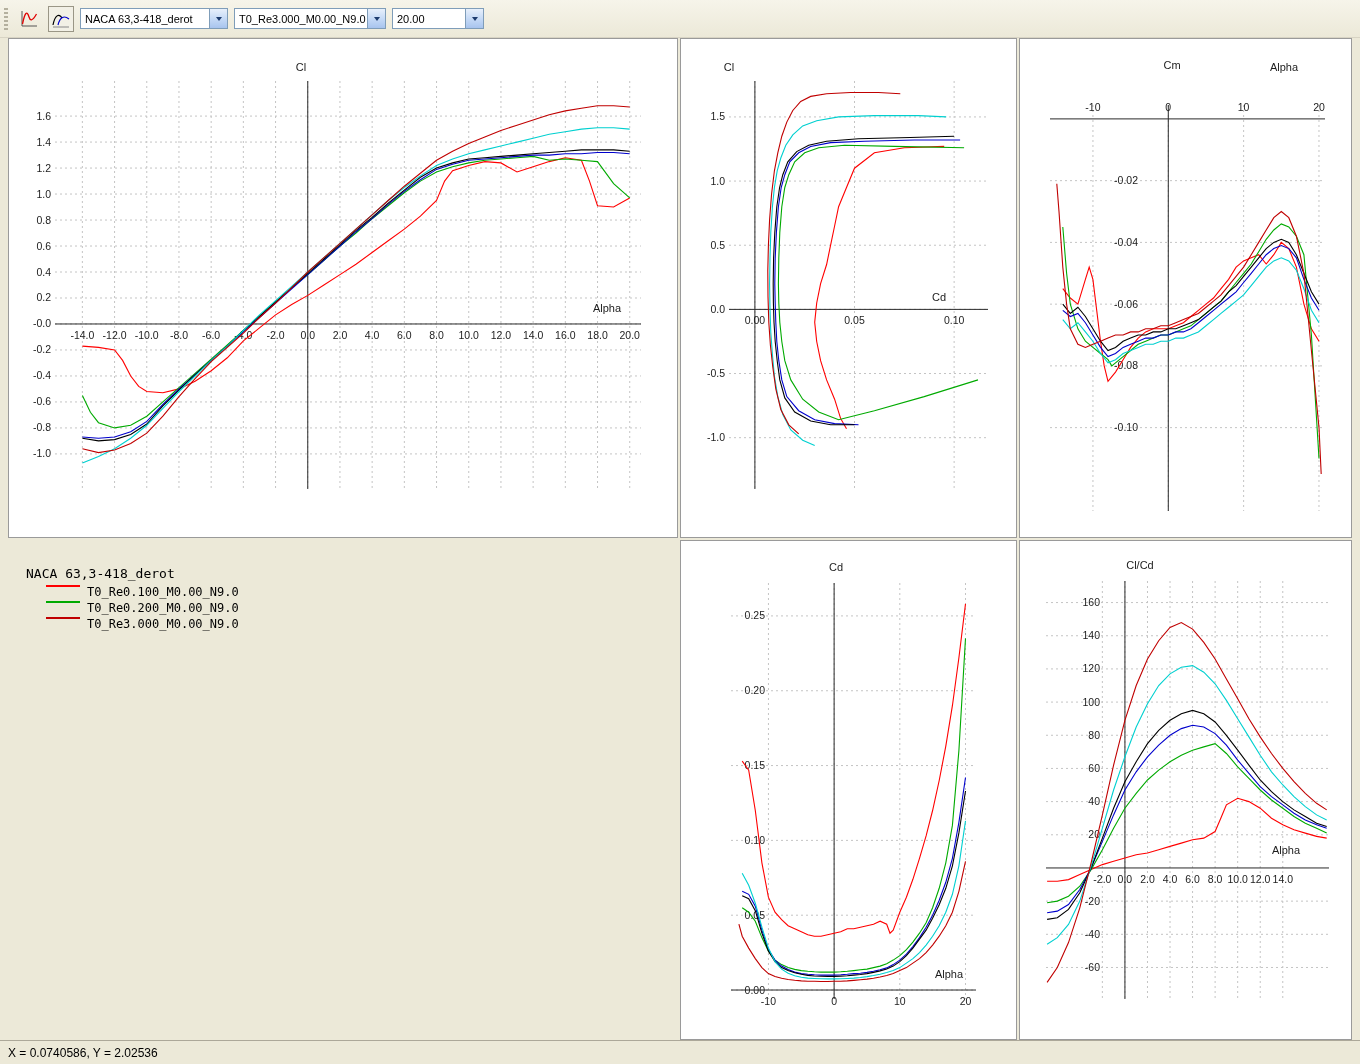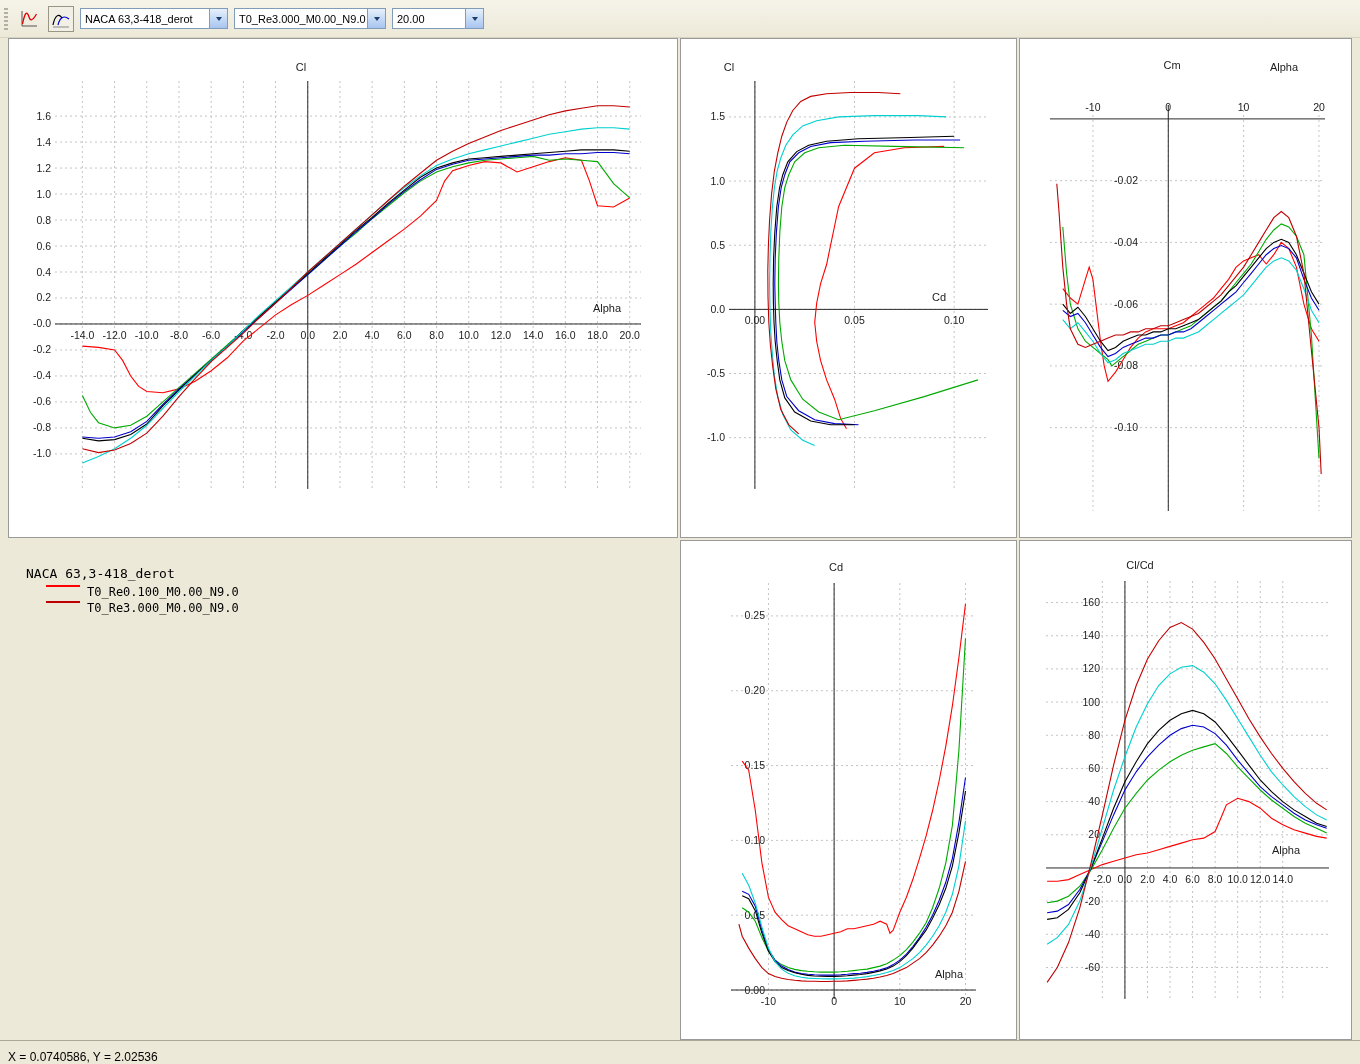--- a/index.html
+++ b/index.html
@@ -37,21 +37,21 @@
   
   .legend{position:absolute;left:8px;top:540px;width:670px;height:500px;
     font-family:"DejaVu Sans Mono","Liberation Mono",monospace;color:#000;}
   .legend-title{padding:26px 0 4px 18px;font-size:13px;letter-spacing:0;}
   .legend-row{display:flex;align-items:flex-start;height:16px;padding-left:38px;}
   .legend-swatch{display:inline-block;width:34px;height:0;border-top:2px solid #000;margin-right:7px;}
   .legend-label{font-size:12px;white-space:pre;}
   
   .statusbar{position:absolute;left:0;top:1040px;width:1360px;height:24px;
     background:#ece9d8;border-top:1px solid #aca899;box-sizing:border-box;
-    display:flex;align-items:flex-end;padding-left:8px;font-size:12px;color:#000;}
+    display:flex;align-items:center;padding-left:8px;font-size:12px;color:#000;}
 </style>
 </head>
 <body>
 
 <div class="toolbar">
   <div class="grip"></div>
 
   <div class="tool-btn">
     <svg width="20" height="20" viewBox="0 0 20 20">
       <path d="M3 17 L3 2 M3 17 L18 17" stroke="#555" stroke-width="1" fill="none"></path>
@@ -365,20 +365,24 @@
   </div>
 
 <div class="legend">
   <div class="legend-title">NACA 63,3-418_derot</div>
   <div>
       <div class="legend-row">
         <span class="legend-swatch" style="border-top-color: rgb(255, 0, 0);"></span>
         <span class="legend-label">T0_Re0.100_M0.00_N9.0</span>
       </div>
       <div class="legend-row">
+        <span class="legend-swatch" style="border-top-color: rgb(0, 170, 0);"></span>
+        <span class="legend-label">T0_Re0.200_M0.00_N9.0</span>
+      </div>
+      <div class="legend-row">
         <span class="legend-swatch" style="border-top-color: rgb(192, 0, 0);"></span>
         <span class="legend-label">T0_Re3.000_M0.00_N9.0</span>
       </div>
     </div>
 </div>
 
 <div class="statusbar">
   <span>X = 0.0740586, Y = 2.02536</span>
 </div>
 

